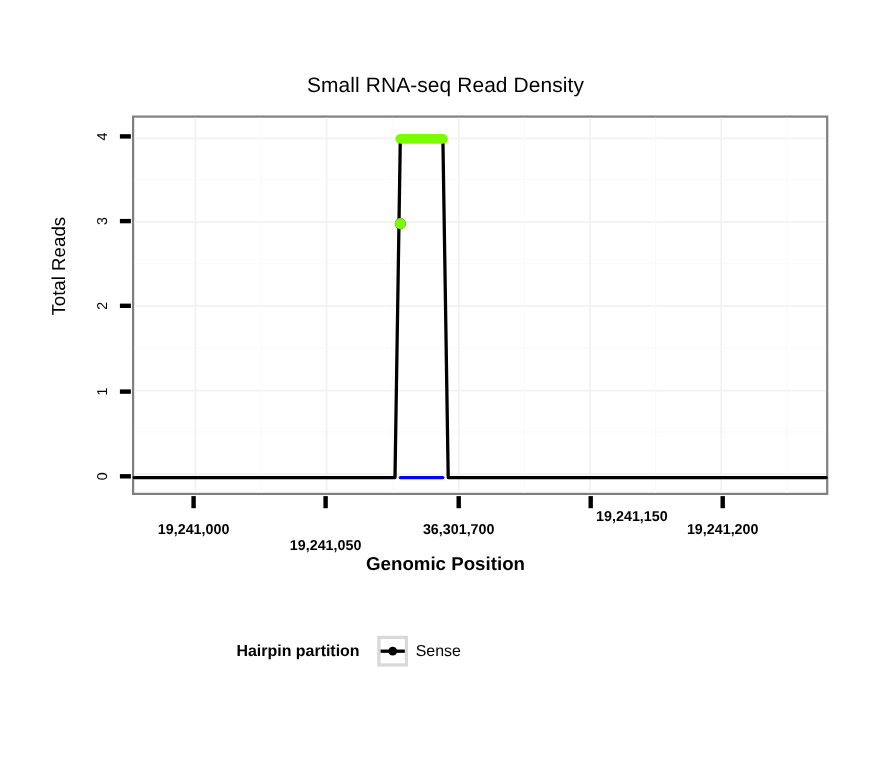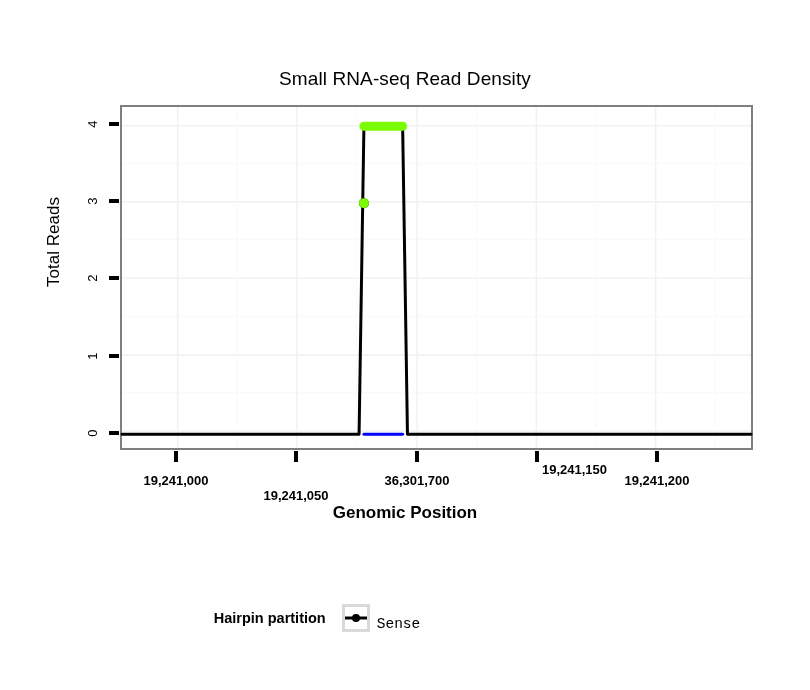--- a/index.html
+++ b/index.html
@@ -110,33 +110,31 @@
   
   #legend {
     position: absolute;
     left: 0;
     top: 578px;
     width: 648px;
     display: flex;
     justify-content: center;
     align-items: center;
     gap: 0px;
-    margin-top: 26px;
   }
   #legend-title {
     font-size: 14.5px;
     font-weight: bold;
     margin-right: 16px;
     white-space: nowrap;
   }
   .legend-entry {
     display: flex;
-    align-items: flex-end;
+    align-items: center;
     margin-right: 14px;
-    font-family: Liberation Mono, monospace;
   }
   .legend-key {
     width: 28px;
     height: 28px;
     border: 3px solid #d9d9d9;
     background: #ffffff;
     box-sizing: border-box;
     position: relative;
     margin-right: 7px;
     flex: 0 0 auto;

